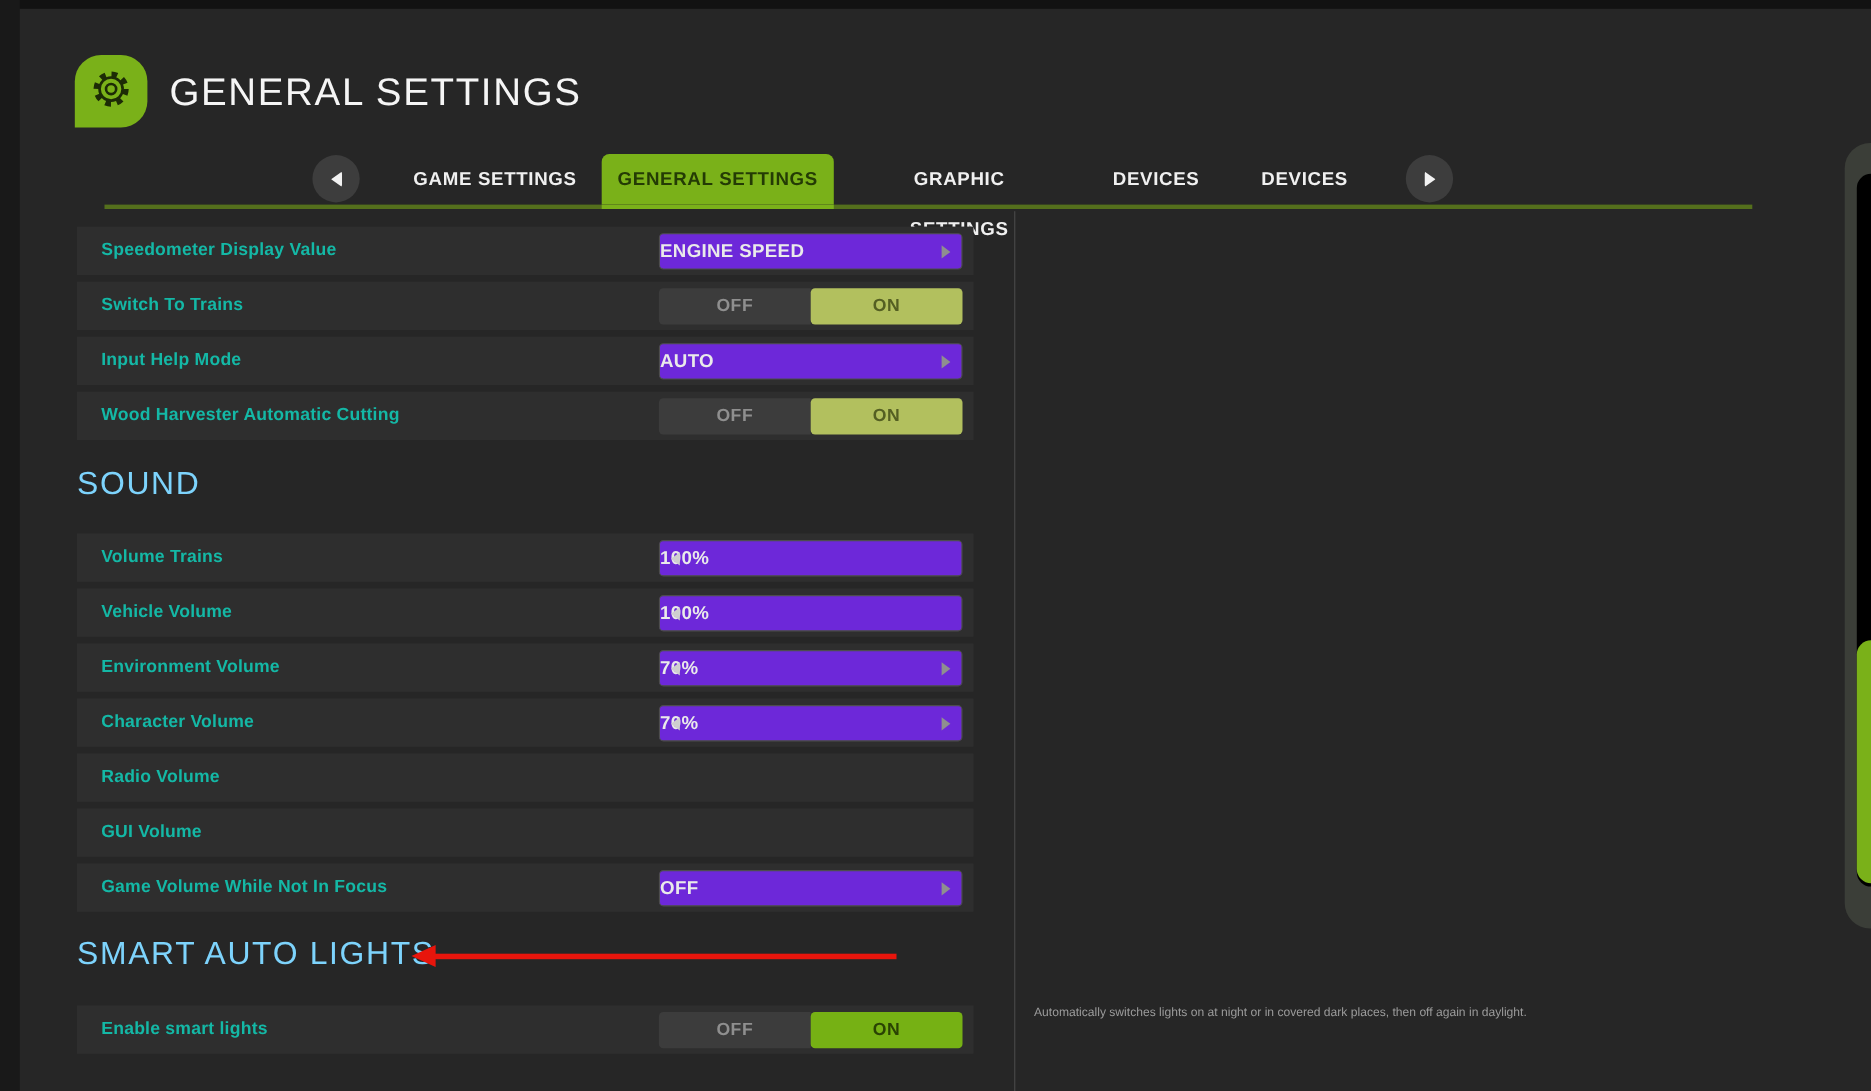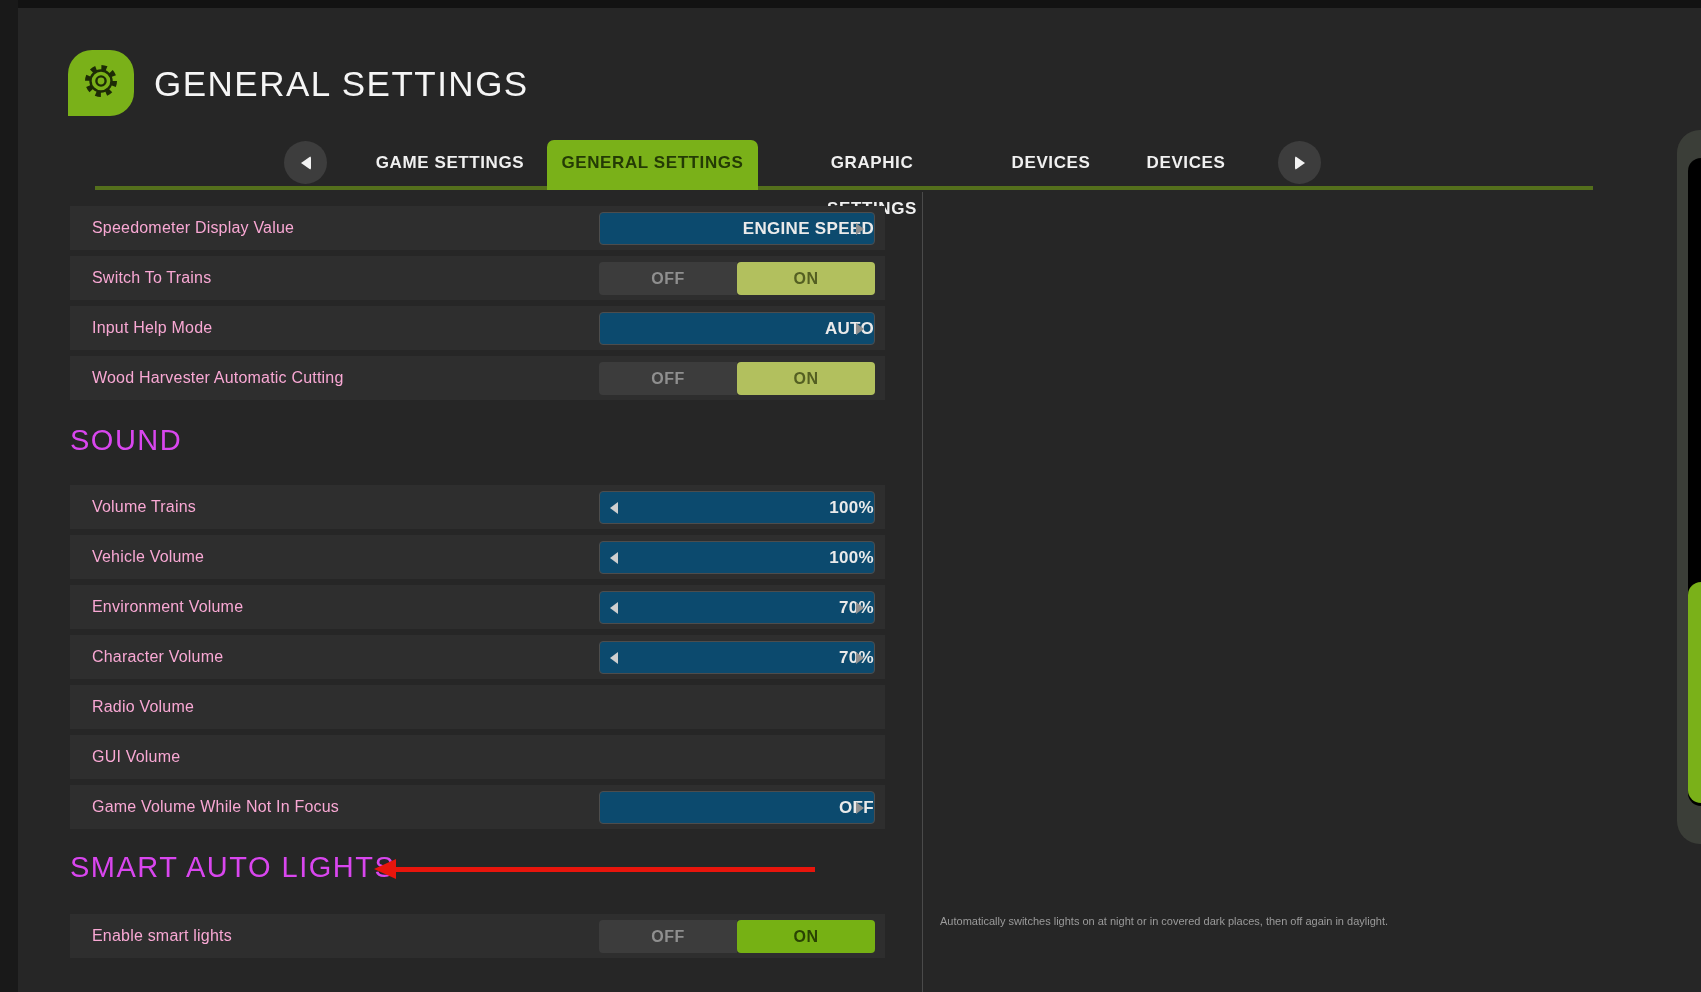--- a/index.html
+++ b/index.html
@@ -48,29 +48,29 @@
   .tab-underline-active {
     position:absolute; left:547px; top:186px; width:211px; height:4px; background:#7ab119;
   }
 
   
   .row {
     position:absolute; left:70px; width:815px; height:44px;
     background:#2e2e2e; display:flex; align-items:center;
   }
   .row-label {
-    margin-left:22px; font-size:16px; font-weight:400; color:#f9a8d4; letter-spacing:0.2px;
+    margin-left:22px; font-size:16px; font-weight:700; color:#14b8a6; letter-spacing:0.2px;
   }
   .control {
     position:absolute; left:529px; top:6px; width:276px; height:33px;
   }
   .boxctl {
-    width:100%; height:100%; background:#0c4a6e; border:1px solid #4d4d4d;
-    border-radius:4px; display:flex; align-items:center; justify-content:flex-end;
-    position:relative; cursor:pointer;padding-left:16px;
+    width:100%; height:100%; background:#6d28d9; border:1px solid #4d4d4d;
+    border-radius:4px; display:flex; align-items:center; justify-content:flex-start;
+    position:relative; cursor:pointer;
   }
   .boxctl .val { font-size:17px; font-weight:600; color:#eaeaea; letter-spacing:0.3px; }
   .arr { position:absolute; top:50%; transform:translateY(-50%); cursor:pointer; }
   .arr-l { left:10px;  border-top:6px solid transparent; border-bottom:6px solid transparent; border-right:8px solid #cfcfcf; }
   .arr-r { right:10px; border-top:6px solid transparent; border-bottom:6px solid transparent; border-left:8px solid #8f8f8f; }
 
   .toggle { display:flex; width:100%; height:100%; }
   .tg-off {
     flex:1; background:#3c3c3c; border-radius:4px 0 0 4px;
     display:flex; align-items:center; justify-content:center;
@@ -78,21 +78,21 @@
   }
   .tg-on {
     flex:1; background:#b2c05e; border-radius:4px;
     display:flex; align-items:center; justify-content:center;
     font-size:16px; font-weight:700; color:#545f22; letter-spacing:0.5px; cursor:pointer;
   }
   .tg-on.bright { background:#76b114; color:#2a4303; }
 
   .section-header {
     position:absolute; left:70px; font-size:29px; font-weight:400;
-    letter-spacing:1.5px; color:#d946ef;
+    letter-spacing:1.5px; color:#7dd3fc;
   }
 
   
   .anno-line { position:absolute; left:394px; top:867px; width:421px; height:5px; background:#e8150c; }
   .anno-head {
     position:absolute; left:374px; top:859px; width:0; height:0;
     border-top:10px solid transparent; border-bottom:10px solid transparent;
     border-right:22px solid #e8150c;
   }
 

